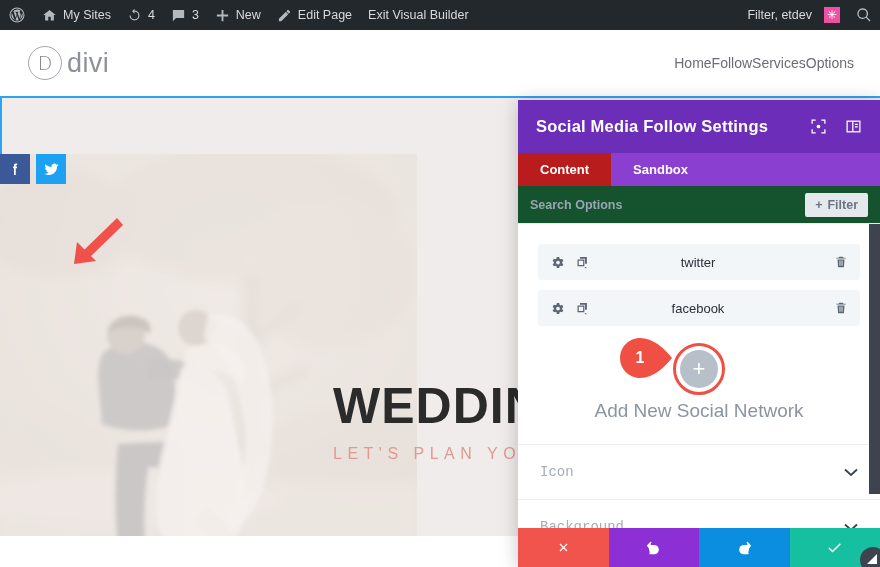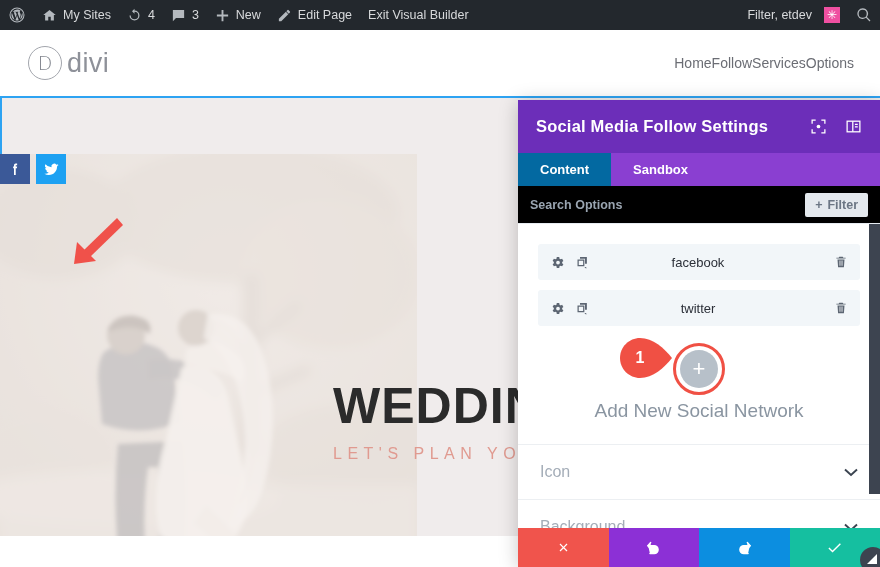--- a/index.html
+++ b/index.html
@@ -103,23 +103,23 @@
   }
   .modal-title { color: #fff; font-size: 16.5px; font-weight: bold; letter-spacing: .2px; }
   .modal-title-icons { margin-left: auto; display: flex; align-items: center; gap: 18px; }
   .mt-ico svg { display: block; }
   .modal-tabs { height: 33px; background: #8a3fd1; display: flex; }
   .modal-tab {
     flex: 0 0 auto; padding: 0 22px; height: 33px;
     display: flex; align-items: center; justify-content: center;
     color: #fff; font-size: 13px; font-weight: bold;
   }
-  .modal-tab.active { background: #0369a1; }
+  .modal-tab.active { background: #b91c1c; }
   .modal-search {
-    height: 38px; background: #000000; border-bottom: 1px solid #e6ebf0;
+    height: 38px; background: #14532d; border-bottom: 1px solid #e6ebf0;
     display: flex; align-items: center; padding: 10px 12px;
   }
   .modal-search .ph { color: #9aa5b1; font-size: 12.5px; font-weight: bold; }
   .filter-btn {
     margin-left: auto; background: #e4e9ee; color: #6b7684;
     font-size: 12.5px; font-weight: bold; padding: 5px 10px;
     display: flex; align-items: center; gap: 5px; border-radius: 2px;
   }
   .modal-body { flex: 1; position: relative; overflow: hidden; background: #fff; }
 
@@ -152,21 +152,21 @@
     position: absolute; left: 0; top: 0; width: 40px; height: 40px;
     display: flex; align-items: center; justify-content: center;
     color: #fff; font-size: 16px; font-weight: bold; z-index: 2;
   }
 
   .acc-sep { height: 1px; background: #eceff2; margin: 0 0 0 0; }
   .acc-row {
     height: 55px; display: flex; align-items: center; padding: 0 22px;
     border-bottom: 1px solid #eceff2;
   }
-  .acc-label { font-size: 16px; color: #a4adb8; }
+  .acc-label { font-size: 14px; color: #a4adb8; font-family: Liberation Mono, monospace; }
   .acc-chev { margin-left: auto; color: #3b4450; font-size: 14px; }
 
   .modal-scrollbar {
     position: absolute; right: 0; top: 0; width: 11px; height: 270px;
     background: #3d4450;
   }
 
   .modal-footer { height: 39px; display: flex; }
   .foot-btn {
     flex: 1; display: flex; align-items: center; justify-content: center;
@@ -420,42 +420,42 @@
               <svg width="15" height="15" viewBox="0 0 24 24">
                   <path d="M19.4 13a7.6 7.6 0 000-2l2-1.6-2-3.4-2.5 1a7.6 7.6 0 00-1.7-1L14.8 3h-4l-.4 2.9a7.6 7.6 0 00-1.7 1l-2.5-1-2 3.4L6.2 11a7.6 7.6 0 000 2l-2 1.6 2 3.4 2.5-1a7.6 7.6 0 001.7 1l.4 2.9h4l.4-2.9a7.6 7.6 0 001.7-1l2.5 1 2-3.4zM12.8 15a3 3 0 110-6 3 3 0 010 6z"></path>
                 </svg>
             </span>
             <span>
               <svg width="15" height="15" viewBox="0 0 24 24">
                   <path d="M8 3h11v11h-3V6H8V3zM4 7h11v11H4V7zm2 2v7h7V9H6zm9 10l3 3v-3h-3z"></path>
                 </svg>
             </span>
           </span>
-          <span class="net-name">facebook</span>
+          <span class="net-name">twitter</span>
           <span class="trash">
             <svg width="14" height="14" viewBox="0 0 24 24">
                 <path d="M9 3h6l1 1.5h4V6H4V4.5h4L9 3zM6 7.5h12L17 21H7L6 7.5zm3.5 2v9H11v-9H9.5zm3.5 0v9h1.5v-9H13z"></path>
               </svg>
           </span>
         </div>
 
         <div class="net-row">
           <span class="tools">
             <span>
               <svg width="15" height="15" viewBox="0 0 24 24">
                   <path d="M19.4 13a7.6 7.6 0 000-2l2-1.6-2-3.4-2.5 1a7.6 7.6 0 00-1.7-1L14.8 3h-4l-.4 2.9a7.6 7.6 0 00-1.7 1l-2.5-1-2 3.4L6.2 11a7.6 7.6 0 000 2l-2 1.6 2 3.4 2.5-1a7.6 7.6 0 001.7 1l.4 2.9h4l.4-2.9a7.6 7.6 0 001.7-1l2.5 1 2-3.4zM12.8 15a3 3 0 110-6 3 3 0 010 6z"></path>
                 </svg>
             </span>
             <span>
               <svg width="15" height="15" viewBox="0 0 24 24">
                   <path d="M8 3h11v11h-3V6H8V3zM4 7h11v11H4V7zm2 2v7h7V9H6zm9 10l3 3v-3h-3z"></path>
                 </svg>
             </span>
           </span>
-          <span class="net-name">twitter</span>
+          <span class="net-name">facebook</span>
           <span class="trash">
             <svg width="14" height="14" viewBox="0 0 24 24">
                 <path d="M9 3h6l1 1.5h4V6H4V4.5h4L9 3zM6 7.5h12L17 21H7L6 7.5zm3.5 2v9H11v-9H9.5zm3.5 0v9h1.5v-9H13z"></path>
               </svg>
           </span>
         </div>
       </div>
 
       <div class="addnew-wrap">
         <div class="pin-badge">

